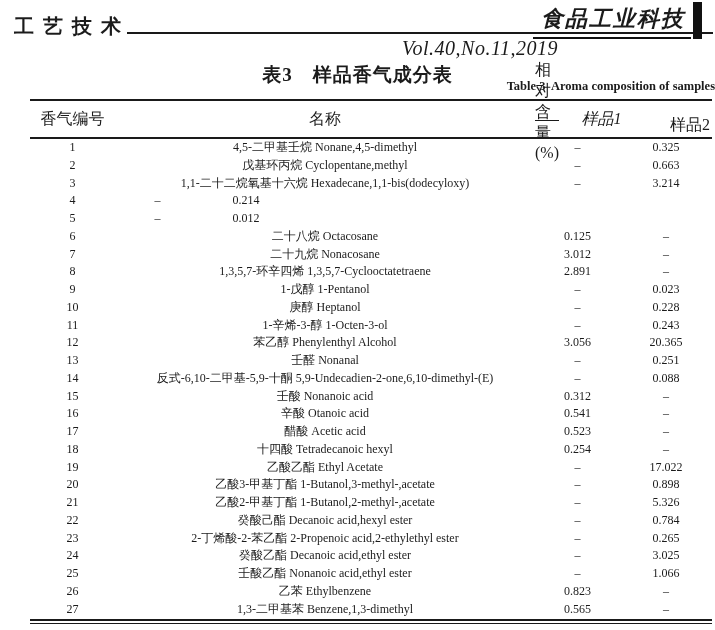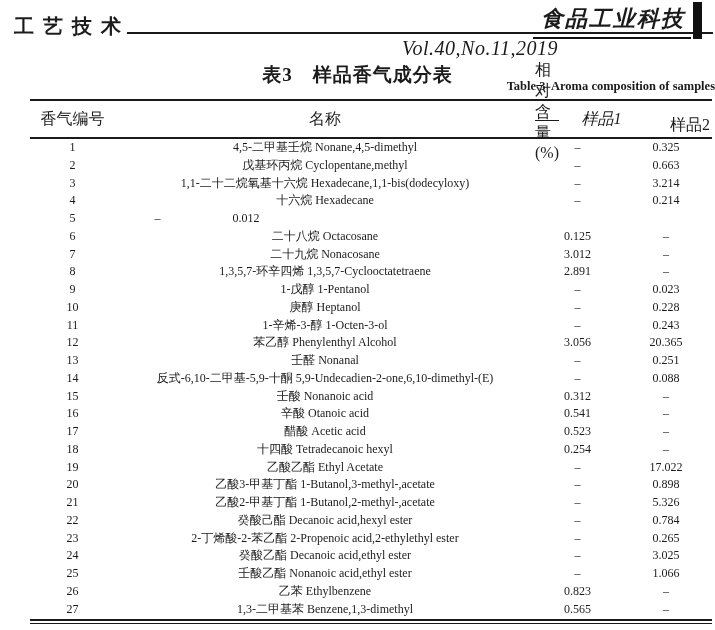--- a/index.html
+++ b/index.html
@@ -122,21 +122,20 @@
         <div class="cell s2">0.663</div>
       </div>
       <div class="trow">
         <div class="cell no">3</div>
         <div class="cell name">1,1-二十二烷氧基十六烷 Hexadecane,1,1-bis(dodecyloxy)</div>
         <div class="cell s1">–</div>
         <div class="cell s2">3.214</div>
       </div>
       <div class="trow">
         <div class="cell no">4</div>
-        <div class="cell name">十六烷 Hexadecane</div>
         <div class="cell s1">–</div>
         <div class="cell s2">0.214</div>
       </div>
       <div class="trow">
         <div class="cell no">5</div>
         <div class="cell s1">–</div>
         <div class="cell s2">0.012</div>
       </div>
       <div class="trow">
         <div class="cell no">6</div>

